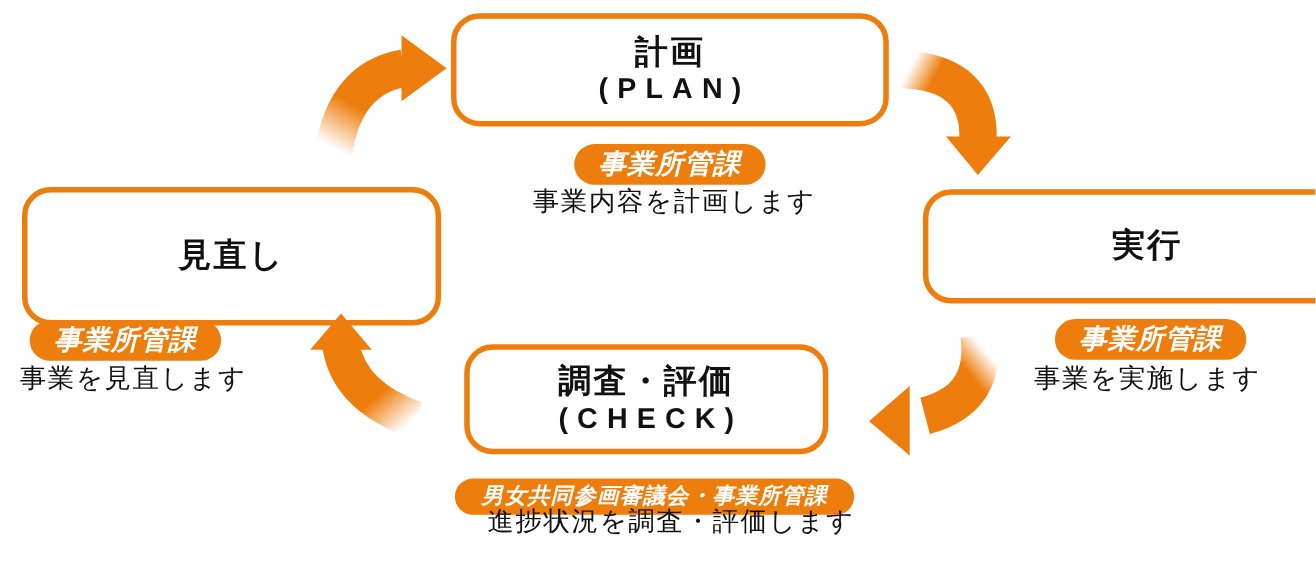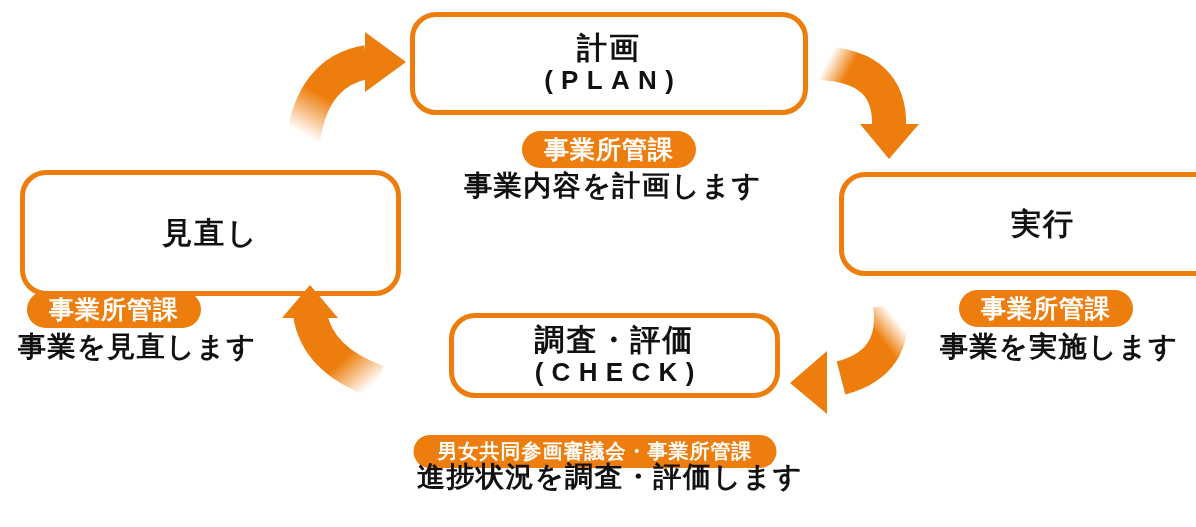--- a/index.html
+++ b/index.html
@@ -45,33 +45,34 @@
     position: absolute;
     background: var(--accent);
     color: #ffffff;
     font-weight: bold;
     font-size: 25px;
     line-height: 1.2;
     padding: 3px 22px 4px 22px;
     border-radius: 20px;
     white-space: nowrap;
     letter-spacing: 1px;
+    font-style: italic;
   }
   .badge.large {
     font-size: 20px;
     padding: 4px 24px 5px 24px;
     border-radius: 23px;
   }
   .desc {
     position: absolute;
     color: var(--ink);
-    font-size: 28px;
+    font-size: 24px;
     letter-spacing: 1.5px;
     white-space: nowrap;
-    font-weight: 700;
+    font-weight: 400;
     line-height: 1.1;
   }
   .centered { transform: translateX(-50%); }
   .arrow { position: absolute; }
 </style>
 </head>
 <body>
 
 <div class="stage">
 
@@ -81,21 +82,21 @@
   </div>
   <div class="badge centered" style="left:609px; top:131px;">事業所管課</div>
   <div class="desc centered" style="left:613px; top:171px;">事業内容を計画します</div>
 
   <div class="box" style="left:839px; top:172px; width:408px; height:104px;">
     <div class="box-title">実行</div>
   </div>
   <div class="badge centered" style="left:1046px; top:290px;">事業所管課</div>
   <div class="desc" style="left:940px; top:332px;">事業を実施します</div>
 
-  <div class="box" style="left:449px; top:313px; width:331px; height:85px;">
+  <div class="box" style="left:422px; top:313px; width:331px; height:100px;">
     <div class="box-title">調査・評価</div>
     <div class="box-subtitle">(CHECK)</div>
   </div>
   <div class="badge large centered" style="left:595px; top:435px;">男女共同参画審議会・事業所管課</div>
   <div class="desc centered" style="left:610px; top:462px;">進捗状況を調査・評価します</div>
 
   <div class="box" style="left:20px; top:170px; width:381px; height:126px;">
     <div class="box-title">見直し</div>
   </div>
   <div class="badge" style="left:27px; top:291px;">事業所管課</div>

